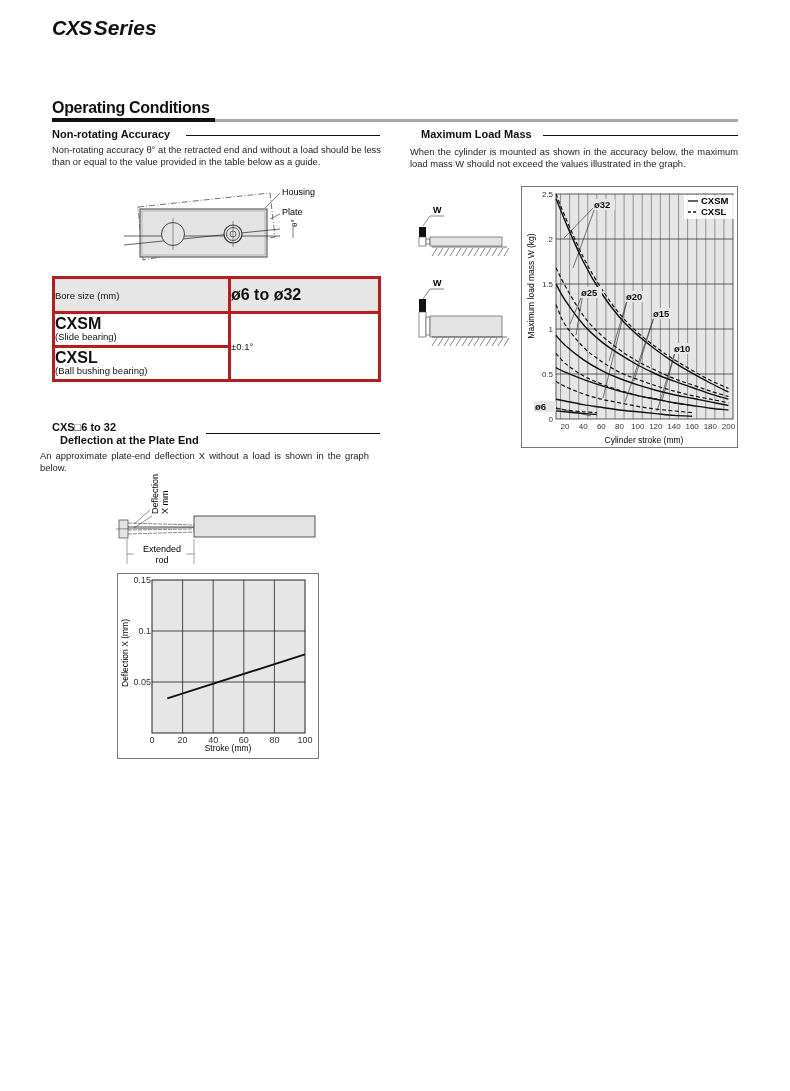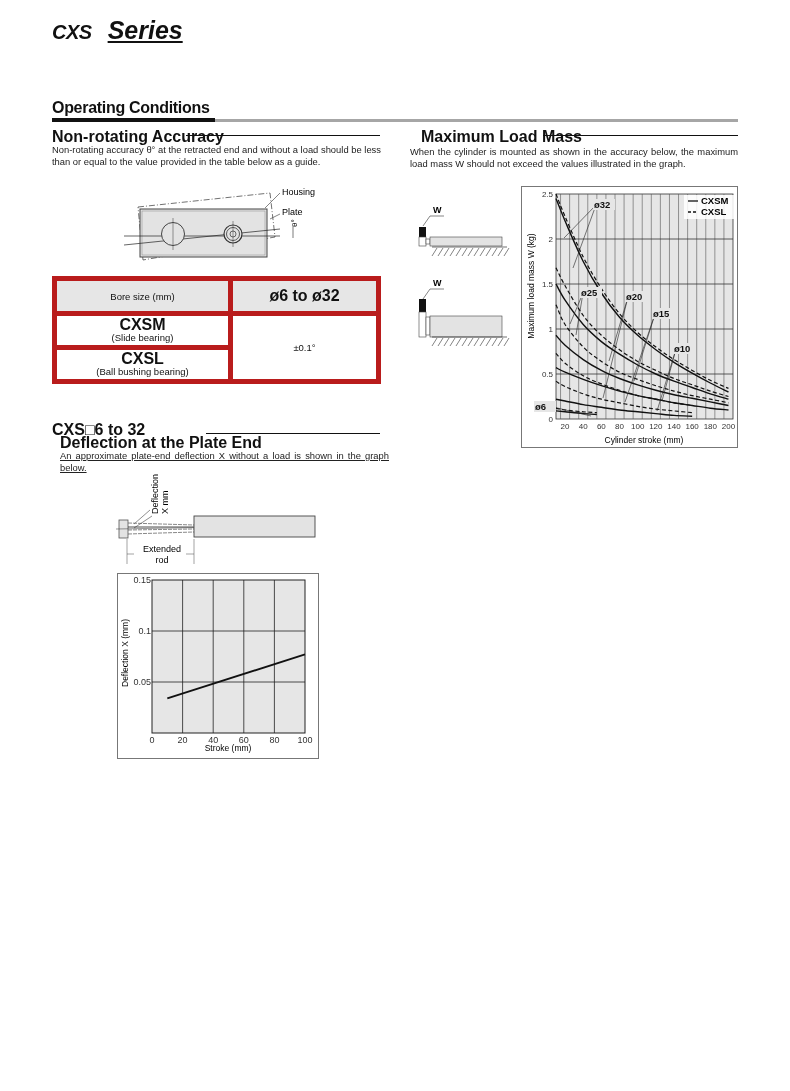--- a/index.html
+++ b/index.html
@@ -1,29 +1,29 @@
 <!DOCTYPE html>
 <html><head>
 <meta charset="utf-8">
 <style>
   * { box-sizing: border-box; margin: 0; padding: 0; }
   html, body { width: 790px; height: 1091px; background: #ffffff; overflow: hidden; }
   body { position: relative; font-family: "Liberation Sans", sans-serif; color: #111; }
   .abs { position: absolute; }
   .series-title { left: 52px; top: 16px; font-weight: bold; font-style: italic; white-space: nowrap; }
   .series-title .big { font-size: 20px; letter-spacing: -0.5px; }
-  .series-title .small { font-size: 25px; margin-left: 16px; text-decoration: underline; }
+  .series-title .small { font-size: 21px; margin-left: 2px; }
   .section-title { left: 52px; top: 99px; font-size: 16px; font-weight: bold; letter-spacing: -0.3px; }
   .section-rule-dark { left: 52px; top: 118px; width: 163px; height: 4px; background: #111; }
   .section-rule-light { left: 215px; top: 119px; width: 523px; height: 3px; background: #a6a6a6; }
-  .sub-heading { font-size: 16px; font-weight: bold; white-space: nowrap; }
+  .sub-heading { font-size: 11px; font-weight: bold; white-space: nowrap; }
   .sub-rule { height: 1px; background: #111; }
   .para { font-size: 9.4px; line-height: 12px; text-align: justify; color: #222; }
   table.bore { position: absolute; left: 52px; top: 276px; width: 329px; border-collapse: collapse; font-size: 9.5px; }
-  table.bore td { border: 5px solid #b91c1c; text-align: center; vertical-align: middle; }
+  table.bore td { border: 3px solid #b91c1c; text-align: left; vertical-align: middle; }
   table.bore td.hdr { background: #e6e6e6; height: 35px; }
   table.bore td.row { height: 34px; line-height: 13px; }
   table.bore .bold { font-weight: bold; font-size: 16px; }
   .chart-box { border: 1px solid #777; background: #fff; }
   svg text { font-family: "Liberation Sans", sans-serif; }
 </style>
 </head>
 <body>
 
 <div class="abs series-title">
@@ -83,21 +83,21 @@
       <div class="bold">CXSL</div>
       <div>(Ball bushing bearing)</div>
     </td>
   </tr>
 </tbody>
   </table>
 
 <div class="abs sub-heading" style="left:52px;top:421px;">CXS□6 to 32</div>
 <div class="abs sub-heading" style="left:60px;top:434px;">Deflection at the Plate End</div>
 <div class="abs sub-rule" style="left:206px;top:433px;width:174px;"></div>
-<div class="abs para" style="left:60px;top:450px;width:329px;text-decoration:underline;">An approximate plate-end deflection X without a load is shown in the graph below.</div>
+<div class="abs para" style="left:40px;top:450px;width:329px;">An approximate plate-end deflection X without a load is shown in the graph below.</div>
 
 <svg class="abs" style="left:110px;top:472px;" width="220" height="98" viewBox="0 0 220 98">
   <text x="0" y="0" font-size="9" transform="translate(48,42) rotate(-90)">Deflection</text>
   <text x="0" y="0" font-size="9" transform="translate(58,42) rotate(-90)">X mm</text>
   <line x1="24" y1="52" x2="40" y2="38" stroke="#444" stroke-width="0.6"></line>
   <line x1="24" y1="56" x2="42" y2="44" stroke="#444" stroke-width="0.6"></line>
 
   <rect x="9" y="48" width="9" height="18" fill="#e3e3e3" stroke="#555" stroke-width="0.8"></rect>
 
   <line x1="18" y1="51" x2="84" y2="53" stroke="#555" stroke-width="0.7" stroke-dasharray="4,1"></line>

